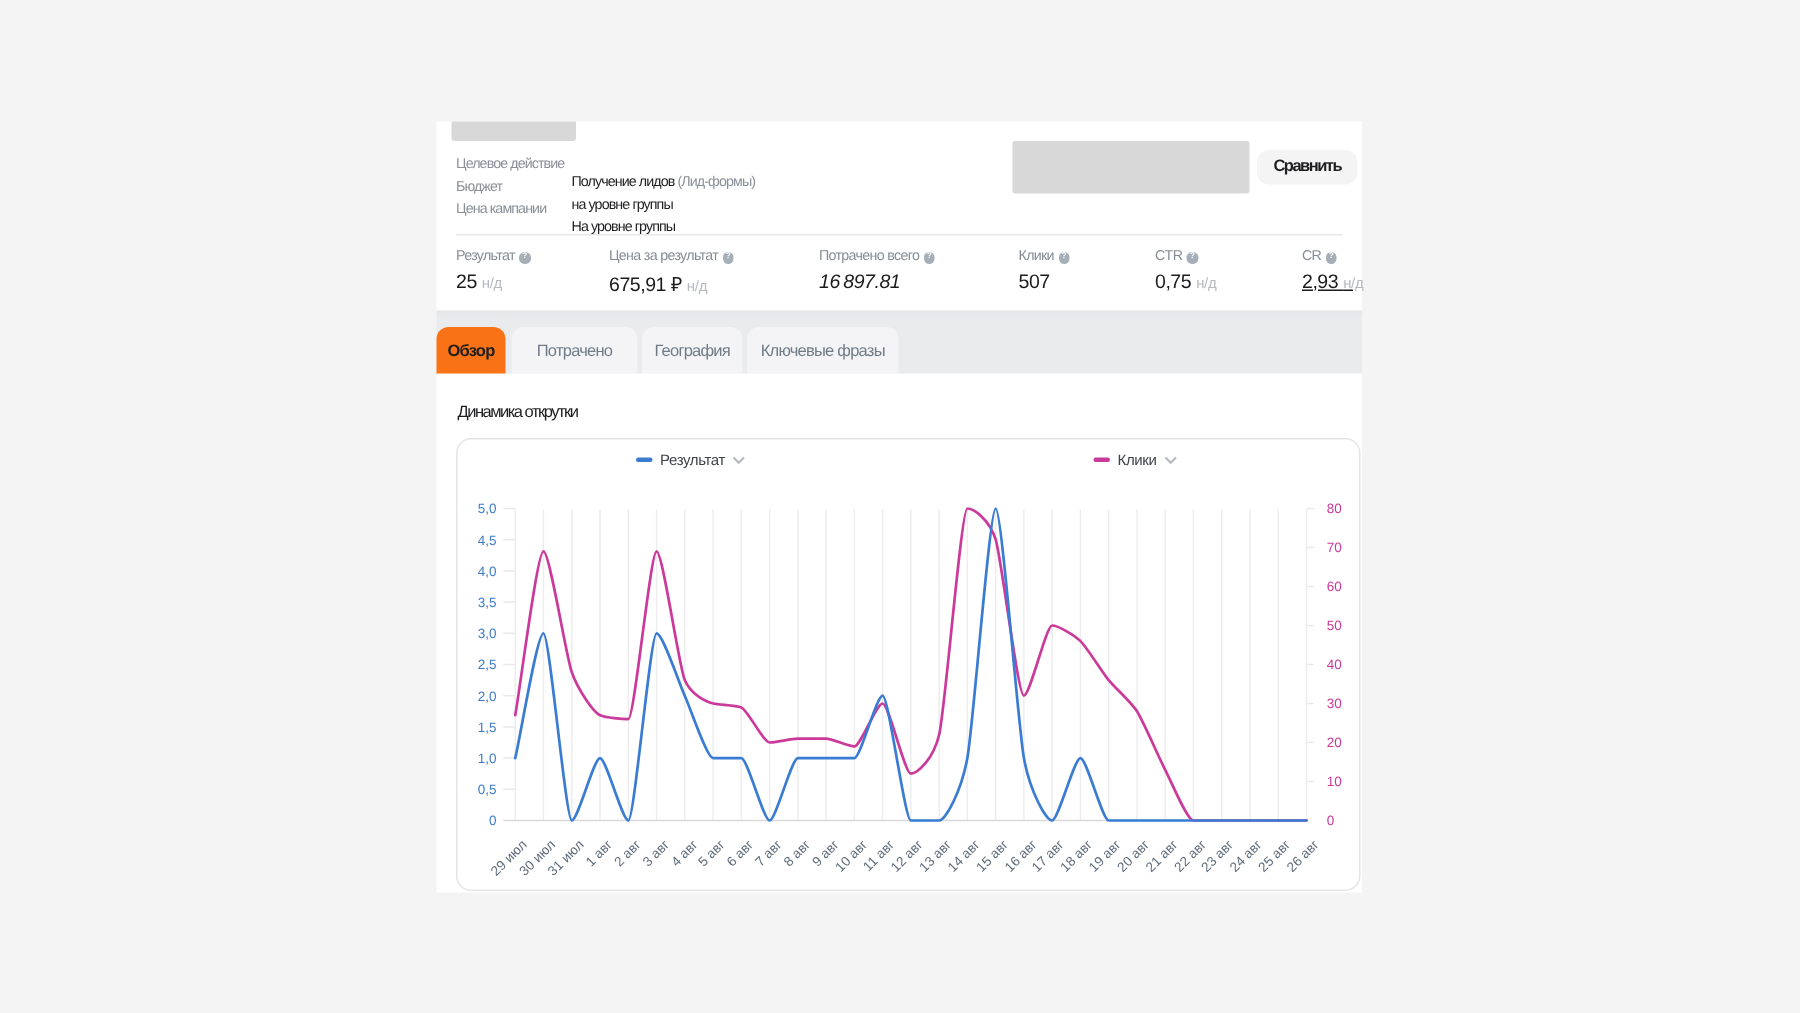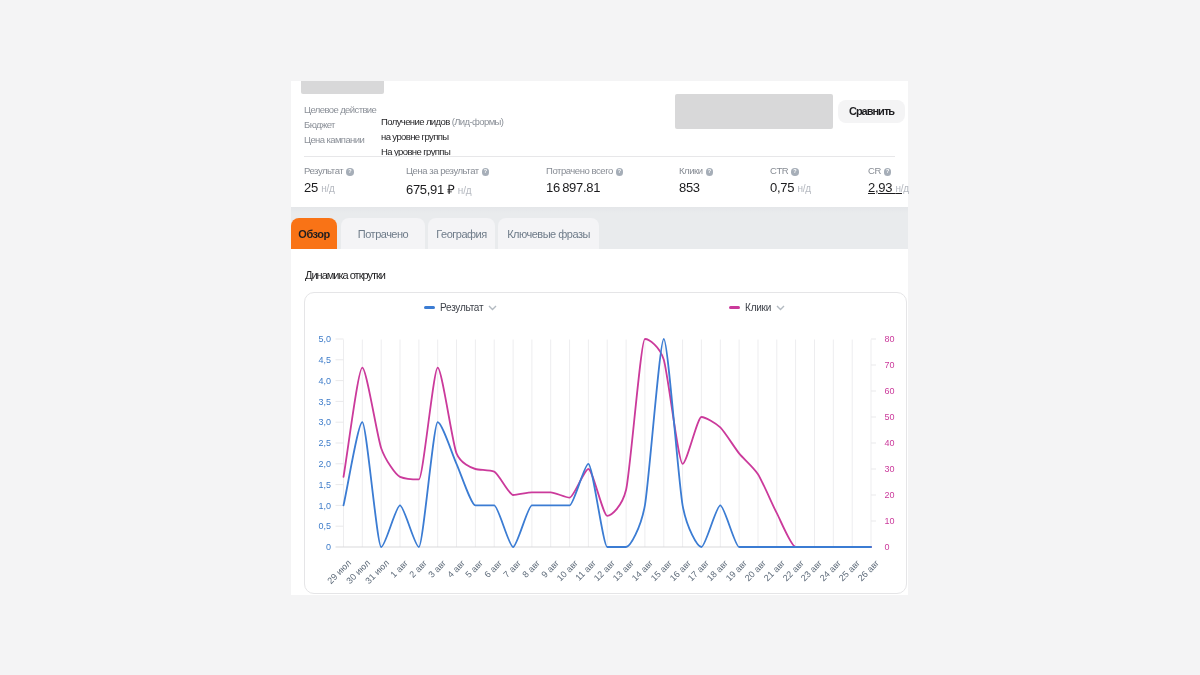--- a/index.html
+++ b/index.html
@@ -28,23 +28,23 @@
 <div class="gray-box" style="left:675px; top:94px; width:158px; height:35px;"></div>
 <div class="abs" style="left:838px; top:100px; width:67px; height:23px; background:#f4f4f5; border-radius:8px; text-align:center; font-size:11px; letter-spacing:-1px; font-weight:bold; color:#1f1f22; line-height:23px;">Сравнить</div>
 
 <div class="abs" style="left:304px; top:156px; width:591px; height:1px; background:#e7e7e9;"></div>
 
 <div class="abs slab" style="left:304px; top:164.5px;">Результат<span class="qicon">?</span></div>
 <div class="abs sval" style="left:304px; top:179.5px;">25 <span class="nd">н/д</span></div>
 <div class="abs slab" style="left:406px; top:164.5px;">Цена за результат<span class="qicon">?</span></div>
 <div class="abs sval" style="left:406px; top:179.5px;">675,91 ₽ <span class="nd">н/д</span></div>
 <div class="abs slab" style="left:546px; top:164.5px;">Потрачено всего<span class="qicon">?</span></div>
-<div class="abs sval" style="left:546px; top:179.5px;">16 897.81</div>
+<div class="abs sval" style="left:546px; top:179.5px;font-style:italic;">16 897.81</div>
 <div class="abs slab" style="left:679px; top:164.5px;">Клики<span class="qicon">?</span></div>
-<div class="abs sval" style="left:679px; top:179.5px;">853</div>
+<div class="abs sval" style="left:679px; top:179.5px;">507</div>
 <div class="abs slab" style="left:770px; top:164.5px;">CTR<span class="qicon">?</span></div>
 <div class="abs sval" style="left:770px; top:179.5px;text-align:right;">0,75 <span class="nd">н/д</span></div>
 <div class="abs slab" style="left:868px; top:164.5px;">CR<span class="qicon">?</span></div>
 <div class="abs sval" style="left:868px; top:179.5px;text-decoration:underline;">2,93 <span class="nd">н/д</span></div>
 
 <div class="abs" style="left:291px; top:207px; width:617px; height:42.5px; background:linear-gradient(#e4e6e9, #e9ebed 14%, #e9ebed);"></div>
 
 <div class="tab" style="left:291px; width:46px; height:32px; background:#f97316; font-weight:bold; color:#1e1e20;">Обзор</div>
 <div class="tab" style="left:341px; width:84px;">Потрачено</div>
 <div class="tab" style="left:428px; width:67px;">География</div>

